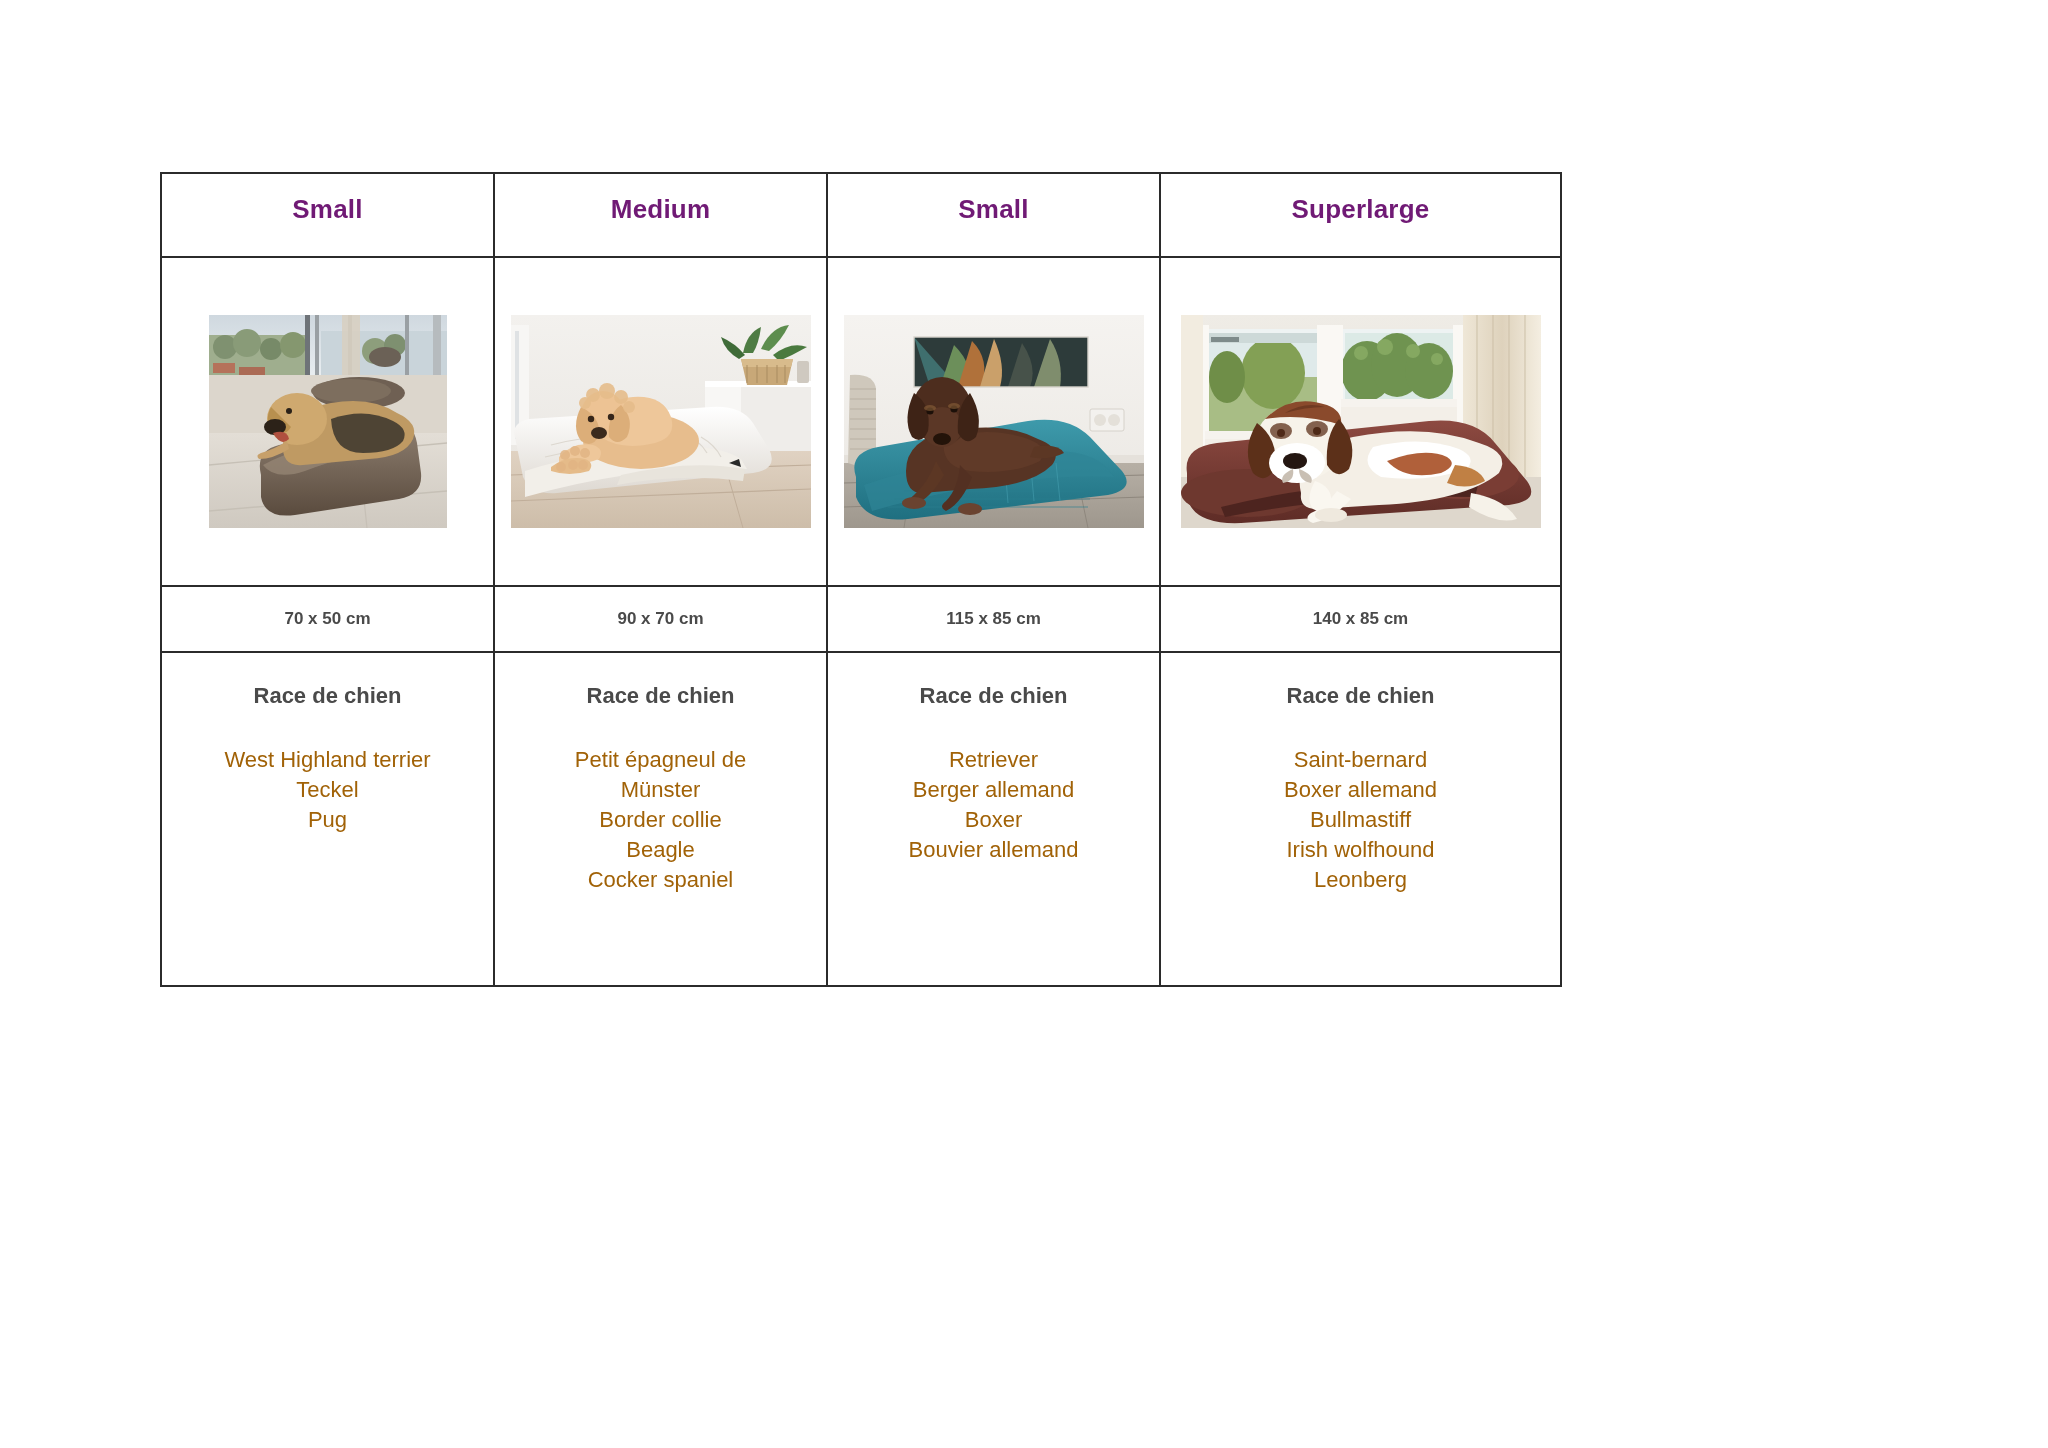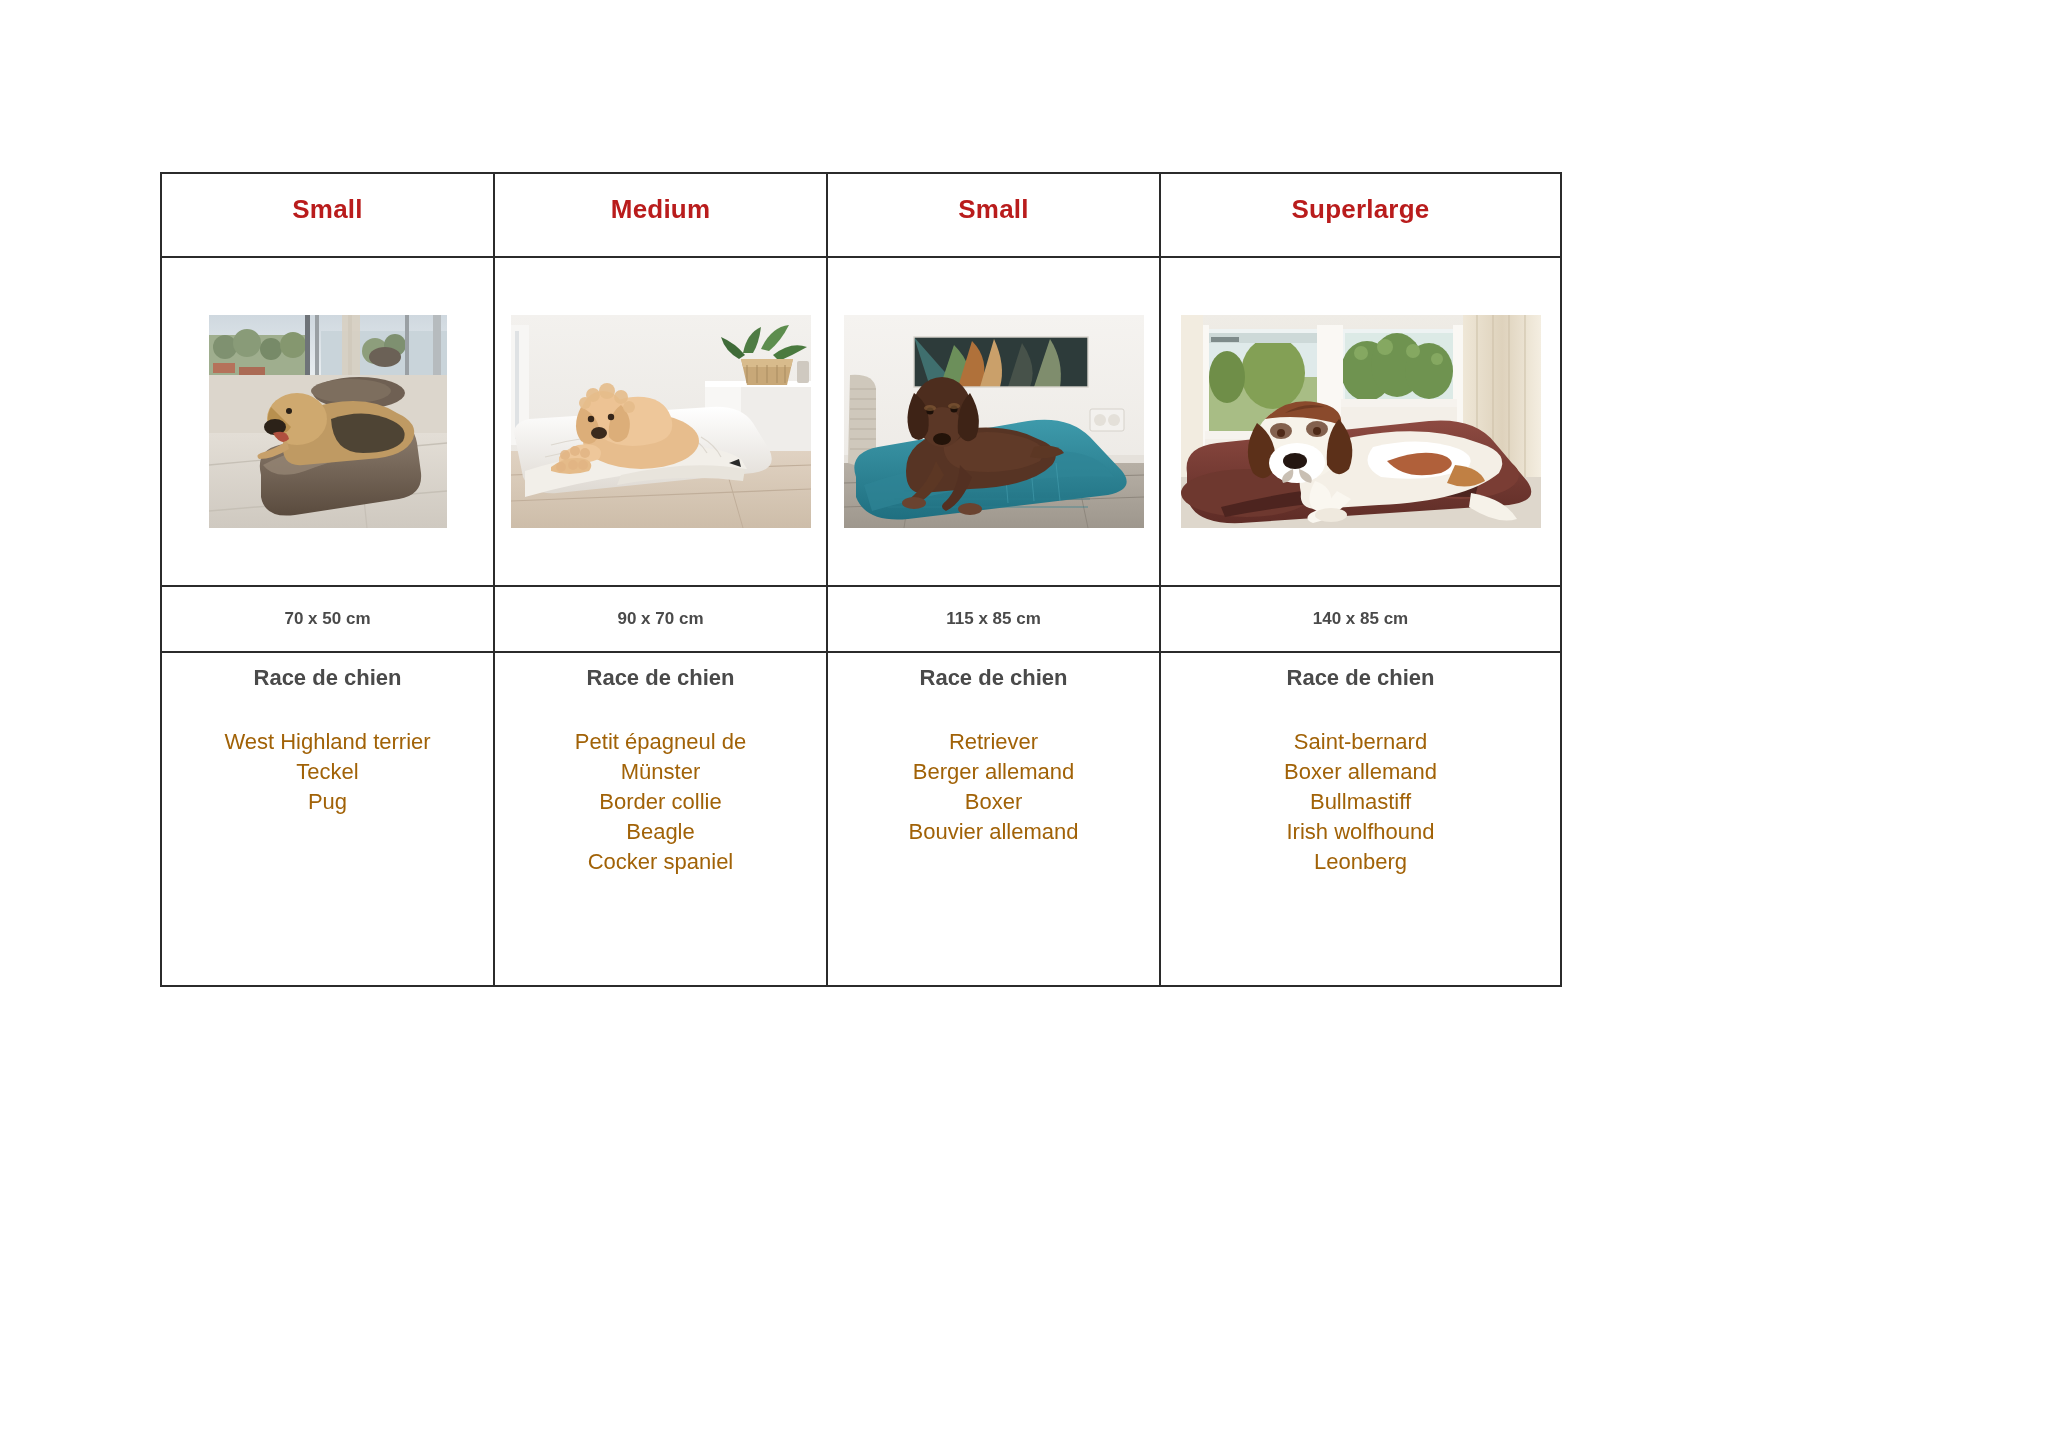--- a/index.html
+++ b/index.html
@@ -23,21 +23,21 @@
     padding:0;
     vertical-align:top;
     background:#ffffff;
   }
 
   
   .hdr-row td{height:82px;}
   .hdr-label{
     display:flex;align-items:center;justify-content:center;
     height:70px;
-    color:#b91c1c;
+    color:#701a75;
     font-size:26px;
     font-weight:bold;
     letter-spacing:.2px;
   }
 
   
   .img-row td{height:327px;}
   .img-cell{
     height:327px;
     display:flex;align-items:center;justify-content:center;
@@ -57,21 +57,21 @@
     height:64px;
     color:#4a4a4a;
     font-size:17px;
     font-weight:bold;
   }
 
   
   .breed-row td{height:288px;}
   .breed-cell{
     height:332px;
-    padding-top:12px;
+    padding-top:30px;
     box-sizing:border-box;
     text-align:center;
   }
   .breed-title{
     color:#4a4a4a;
     font-size:22px;
     font-weight:bold;
     margin-bottom:36px;
   }
   .breed-list{list-style:none;margin:0;padding:0;}

